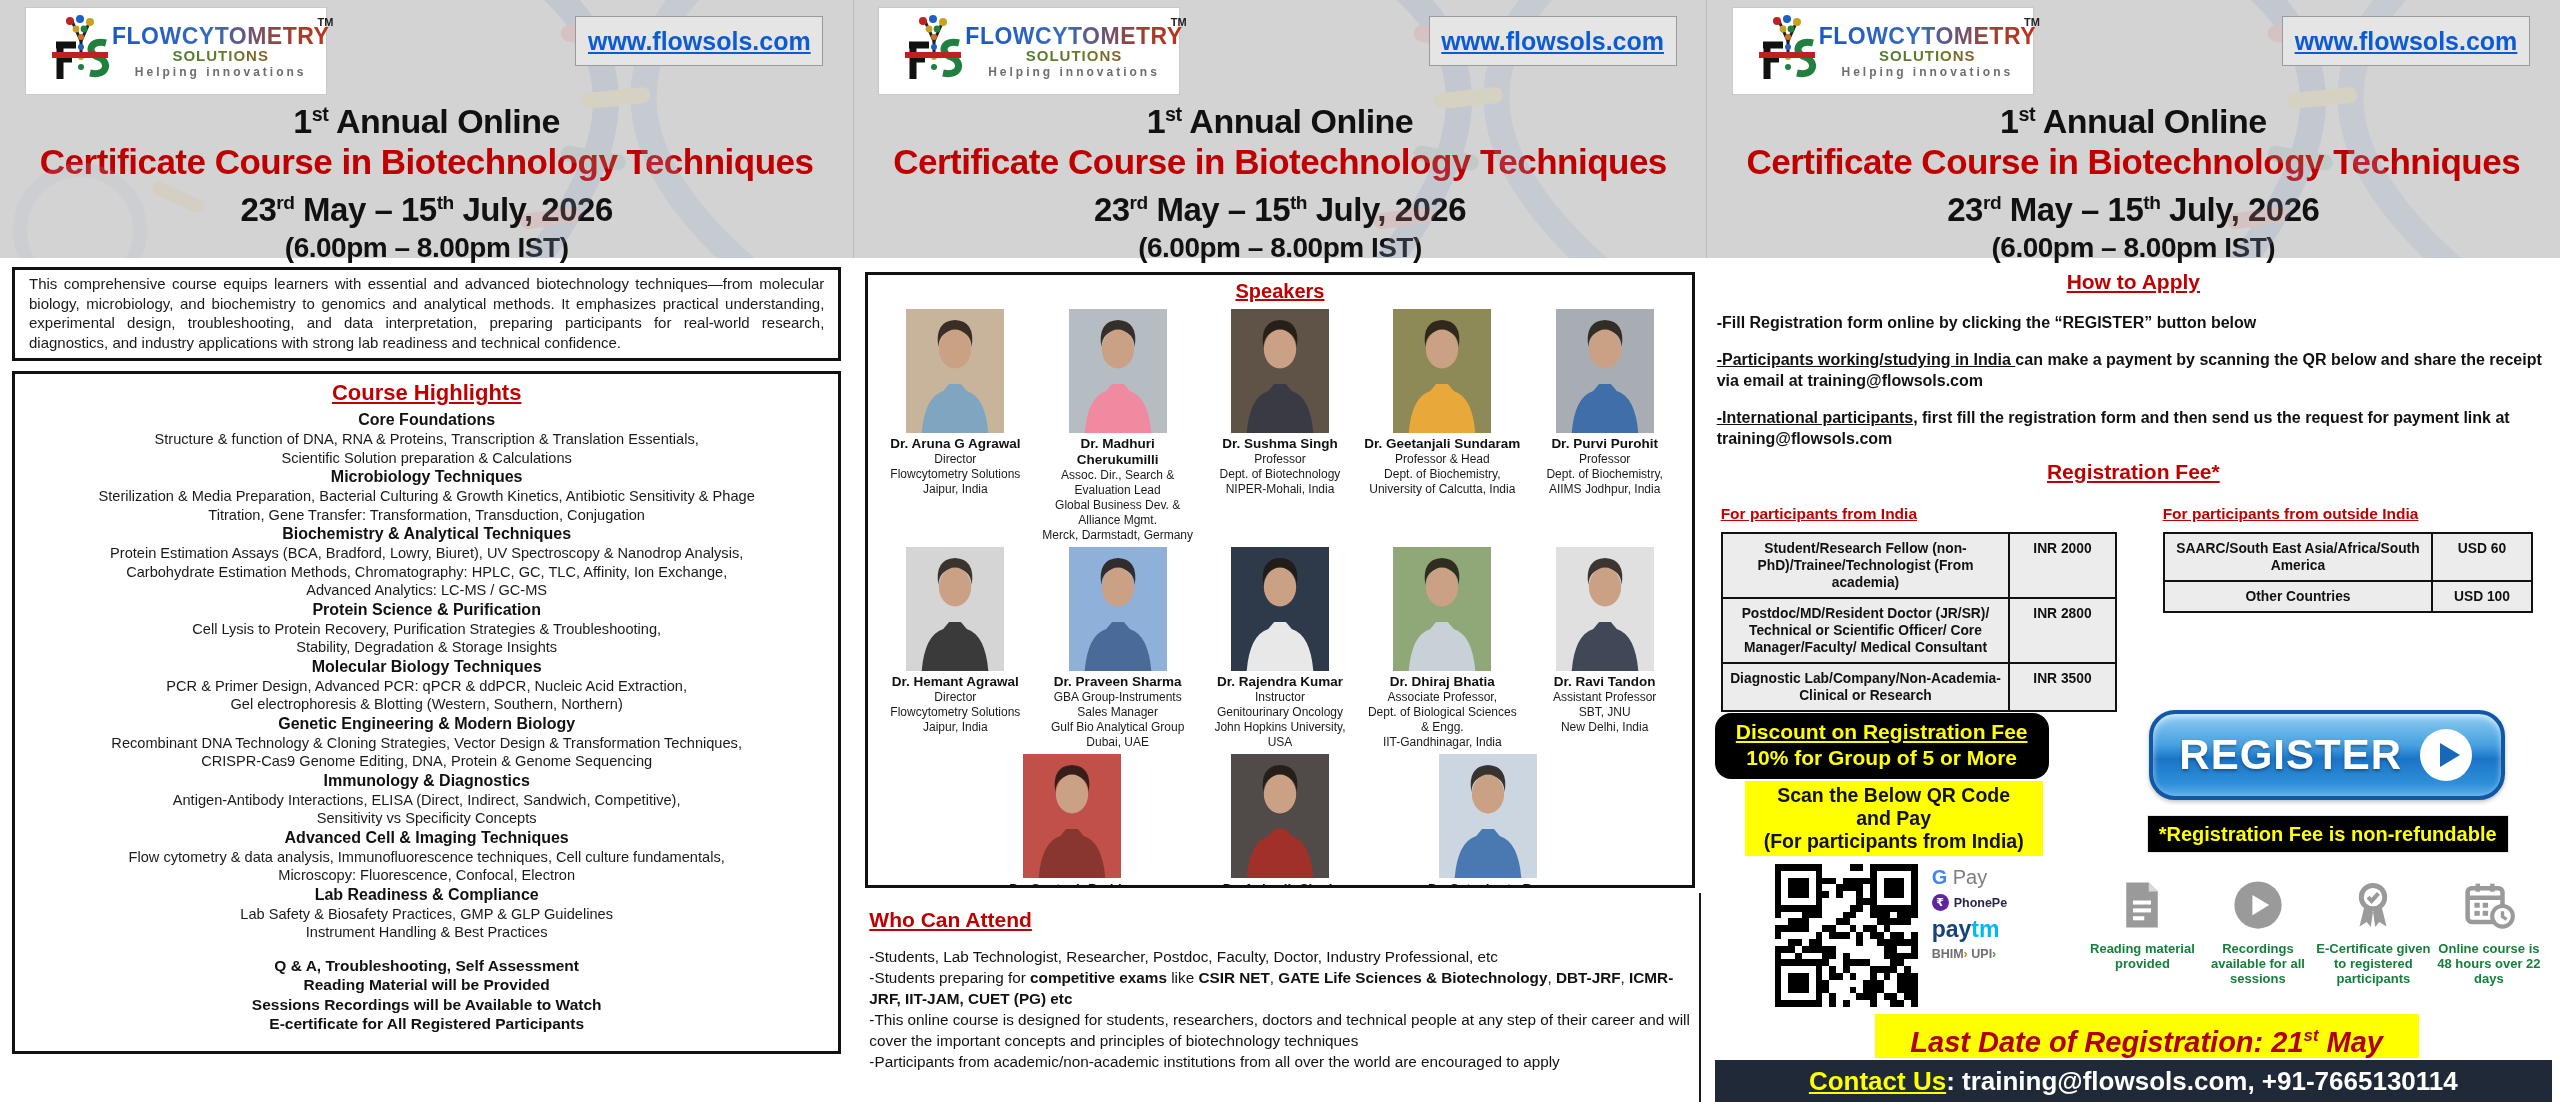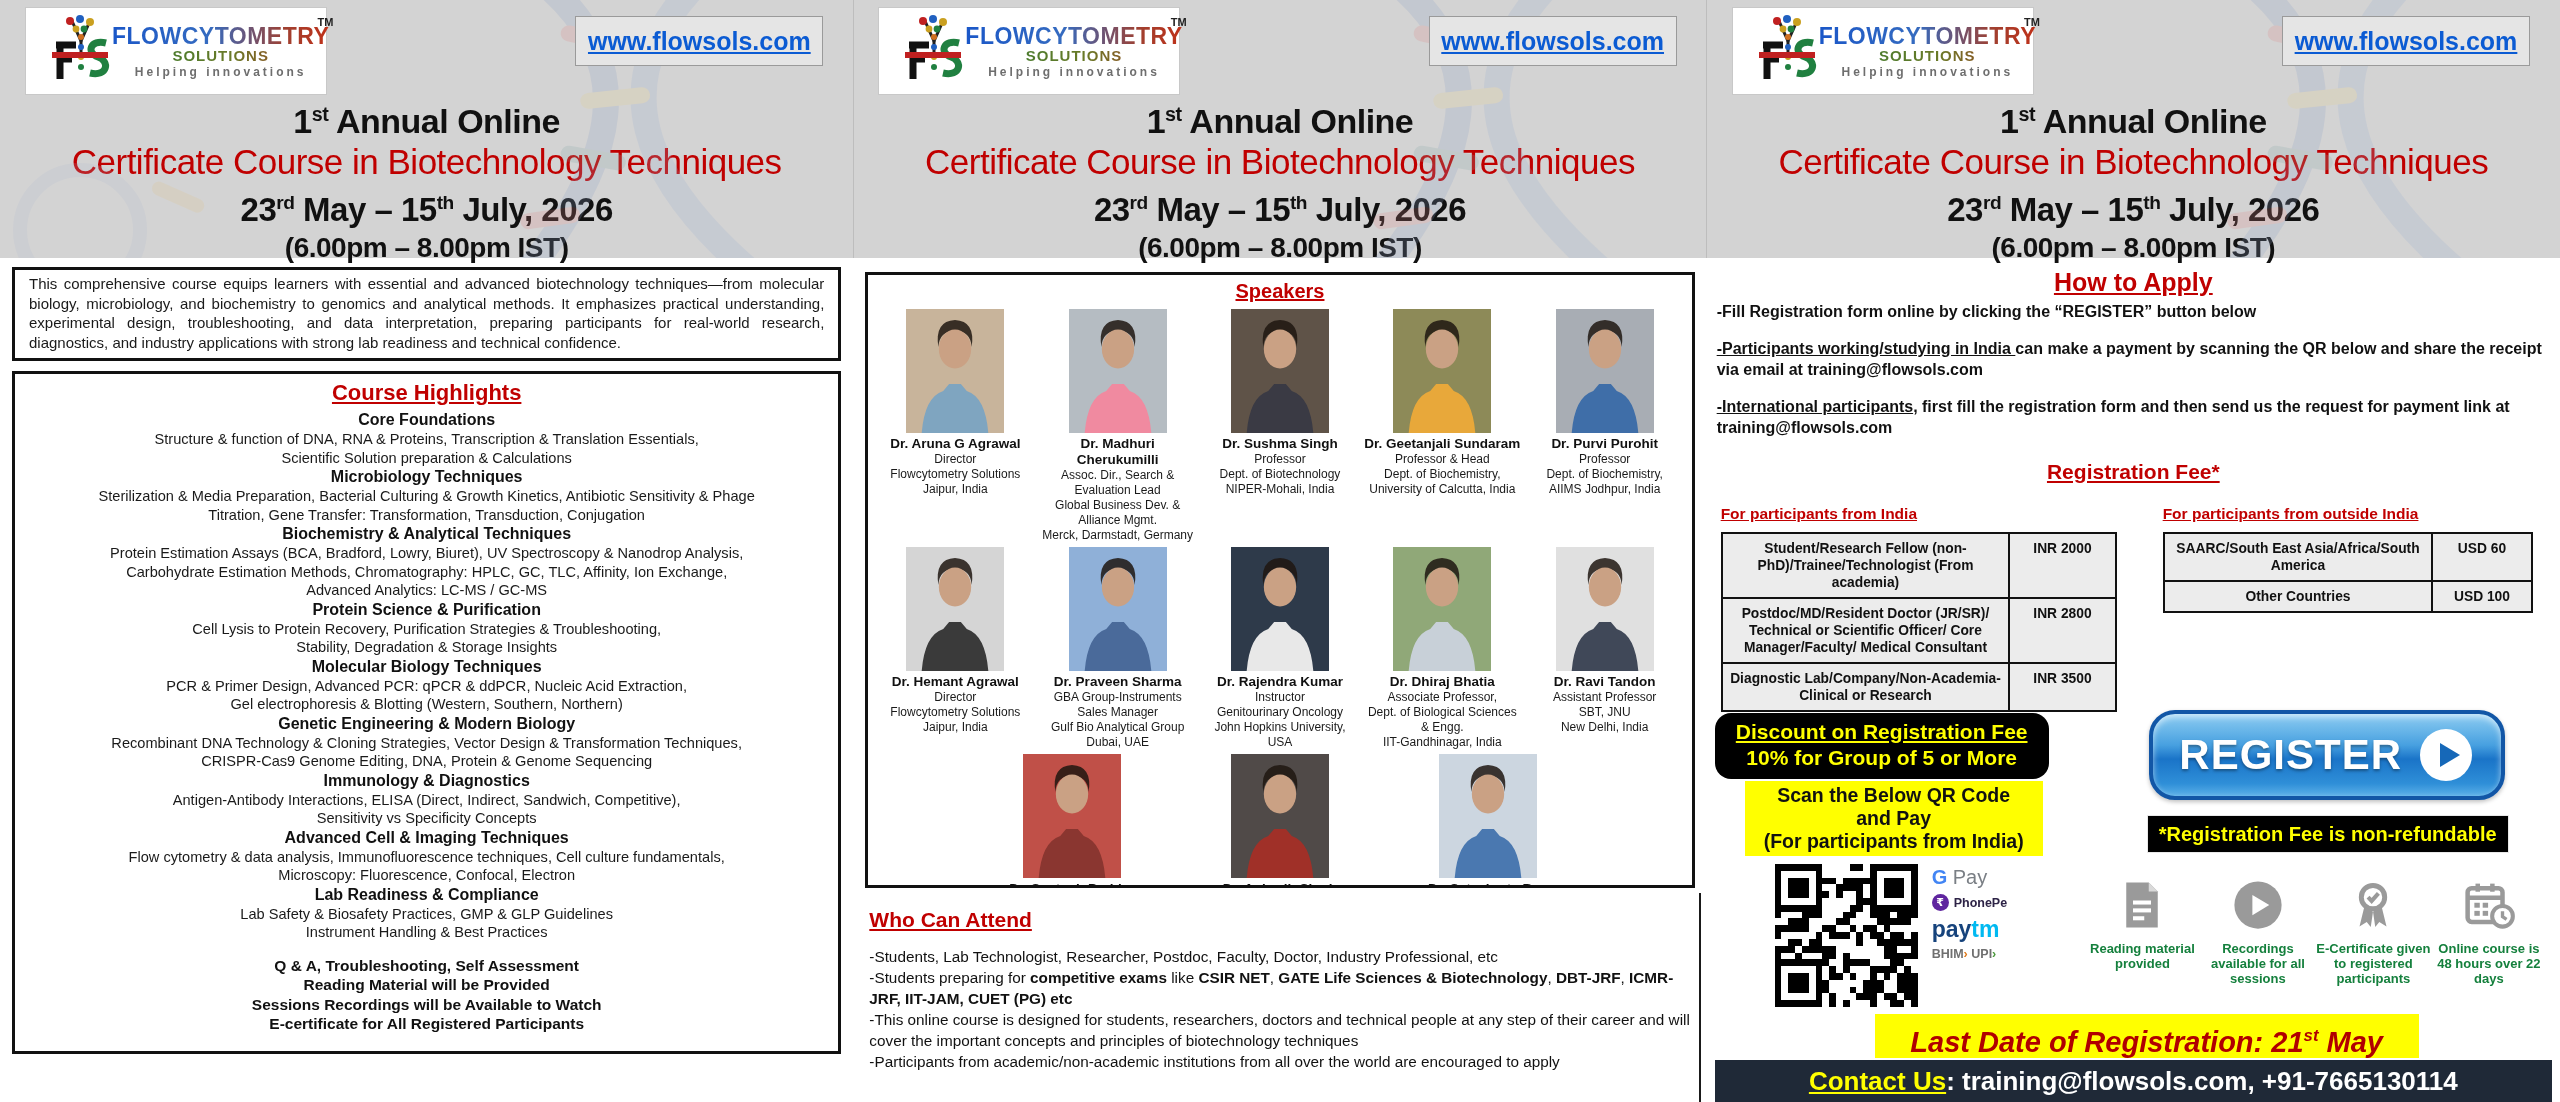--- a/index.html
+++ b/index.html
@@ -20,21 +20,21 @@
     -webkit-background-clip:text; background-clip:text; color:transparent; }
   .brand-tm { position:absolute; right:-4px; top:-7px; font-size:11px; color:#222; font-weight:bold; }
   .brand-bottom { font-size:15px; font-weight:bold; letter-spacing:1px;
     background:linear-gradient(90deg,#2e7d32 0%,#6a7a28 55%,#b03020 100%);
     -webkit-background-clip:text; background-clip:text; color:transparent; }
   .brand-tagline { font-size:12px; font-weight:bold; color:#6e6e6e; letter-spacing:3px; margin-top:2px; }
   .website-box { position:absolute; right:30px; top:16px; width:248px; height:50px; background:#e5e5e5; border:1px solid #9a9a9a; display:flex; align-items:center; justify-content:center; }
   .website-box span { color:#0b5bd3; font-weight:bold; font-size:25px; text-decoration:underline; }
   .titles { text-align:center; padding-top:94px; color:#111; }
   .t1 { font-size:34px; font-weight:bold; line-height:40px; letter-spacing:-.5px; }
-  .t2 { font-size:35px; font-weight:normal; line-height:42px; color:#c00000; letter-spacing:-.5px; }
+  .t2 { font-size:35px; font-weight:bold; line-height:42px; color:#c00000; letter-spacing:-.5px; }
   .t3 { font-size:33px; font-weight:bold; line-height:40px; letter-spacing:-.5px; }
   .t4 { font-size:28px; font-weight:bold; line-height:36px; letter-spacing:-.5px; }
   .sup { vertical-align:super; font-size:58%; }
 
   .red-head { color:#c00000; font-weight:bold; text-decoration:underline; text-align:center; }
 
   
   .overview-box { margin:9px 12px 0; border:3px solid #111; background:rgba(255,255,255,.92); padding:4px 14px 6px; }
   .overview-box .red-head { font-size:22px; line-height:26px; margin-bottom:2px; }
   .overview-body { font-size:15px; line-height:19.6px; text-align:justify; color:#1a1a1a; }
@@ -55,21 +55,21 @@
   .sp-name { font-size:13.5px; font-weight:bold; line-height:16px; margin-top:3px; color:#111; }
   .sp-line { font-size:12px; line-height:15px; color:#1a1a1a; }
   .who-section { margin:20px 16px 0; }
   .who-section .red-head { text-align:left; font-size:21px; display:inline-block; }
   .who-lines { margin-top:14px; font-size:15.3px; line-height:21px; color:#111; }
   .who-lines .b { font-weight:bold; }
 
   
   .p3 { position:absolute; }
   .howto { top:10px; left:10px; right:10px; }
-  .howto .red-head { font-size:25px; line-height:28px; margin-bottom:5px; }
+  .howto .red-head { font-size:21px; line-height:28px; margin-bottom:16px; }
   .howto-line { font-weight:bold; font-size:16px; line-height:21px; color:#111; margin-top:16px; }
   .howto-line:first-of-type { margin-top:0; }
   .howto-line .u { text-decoration:underline; }
   .regfee-head { top:200px; left:0; right:0; }
   .regfee-head .red-head { font-size:21px; line-height:28px; }
   .fee-cols { top:246px; left:14px; right:10px; display:flex; }
   .fee-col-left { width:396px; }
   .fee-col-right { width:370px; margin-left:46px; }
   .fee-col-head { color:#c00000; font-weight:bold; text-decoration:underline; font-size:15.5px; line-height:20px; }
   table.fee { border-collapse:collapse; width:100%; margin-top:8px; }

